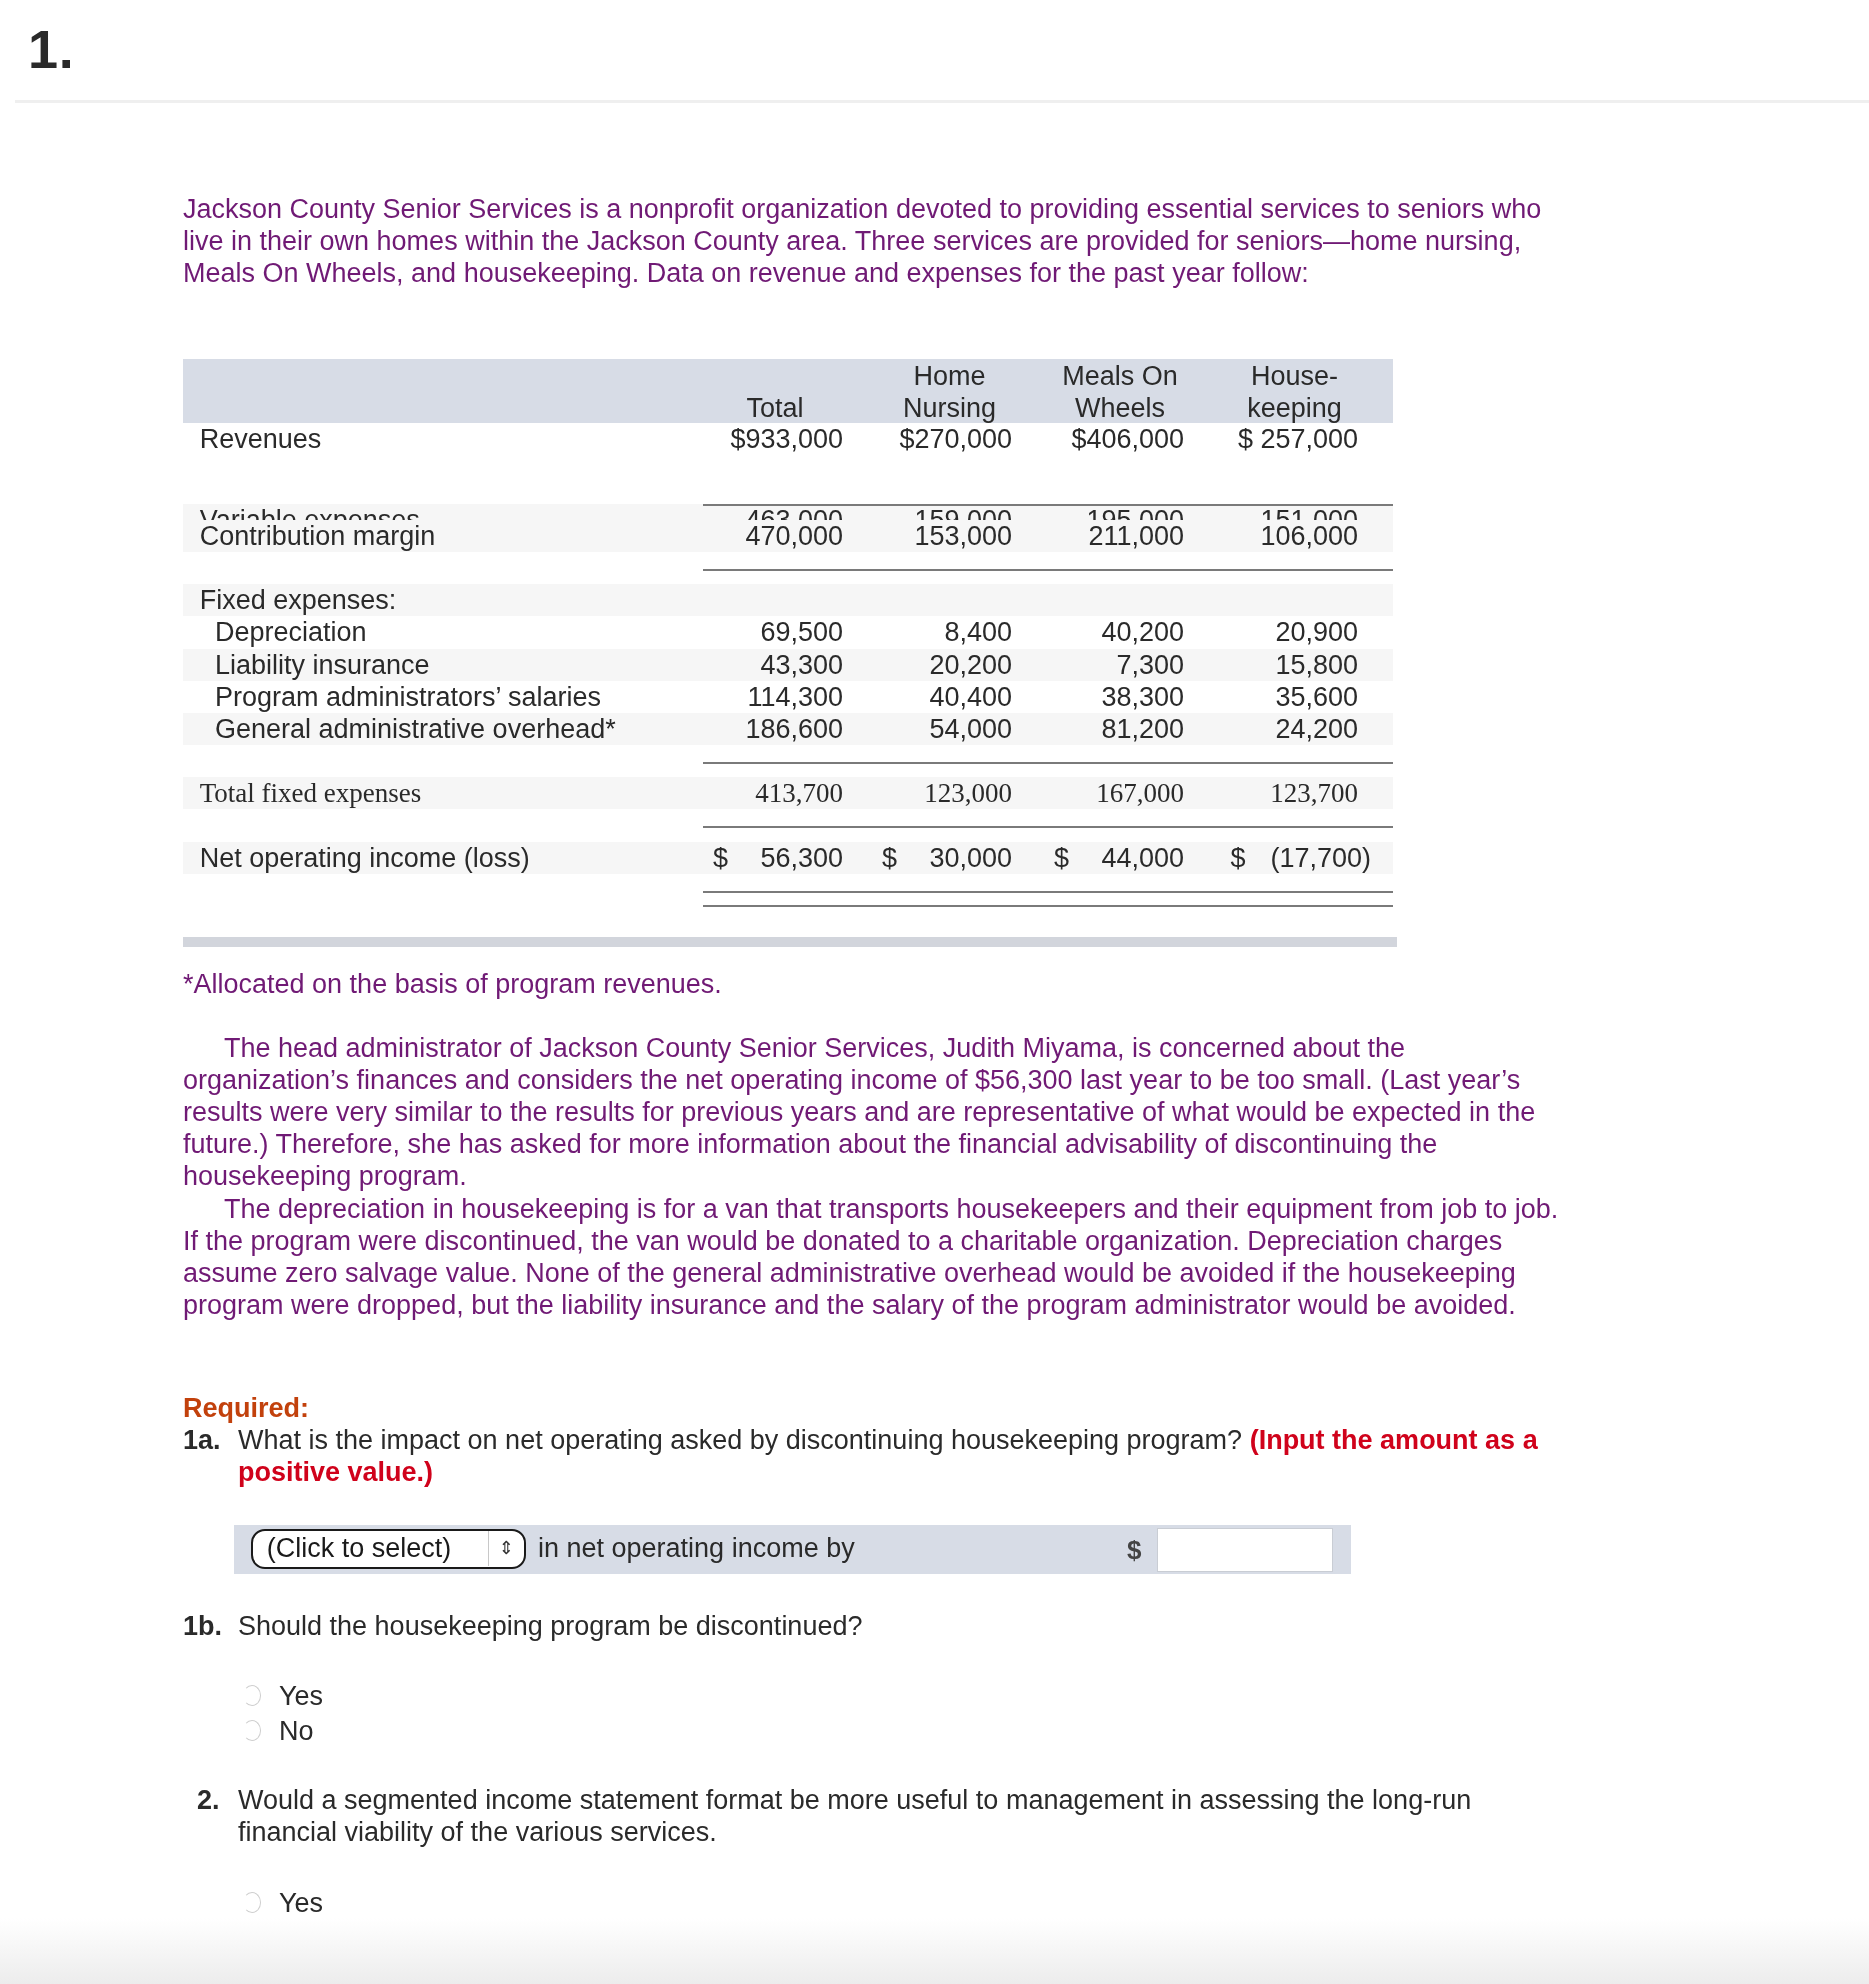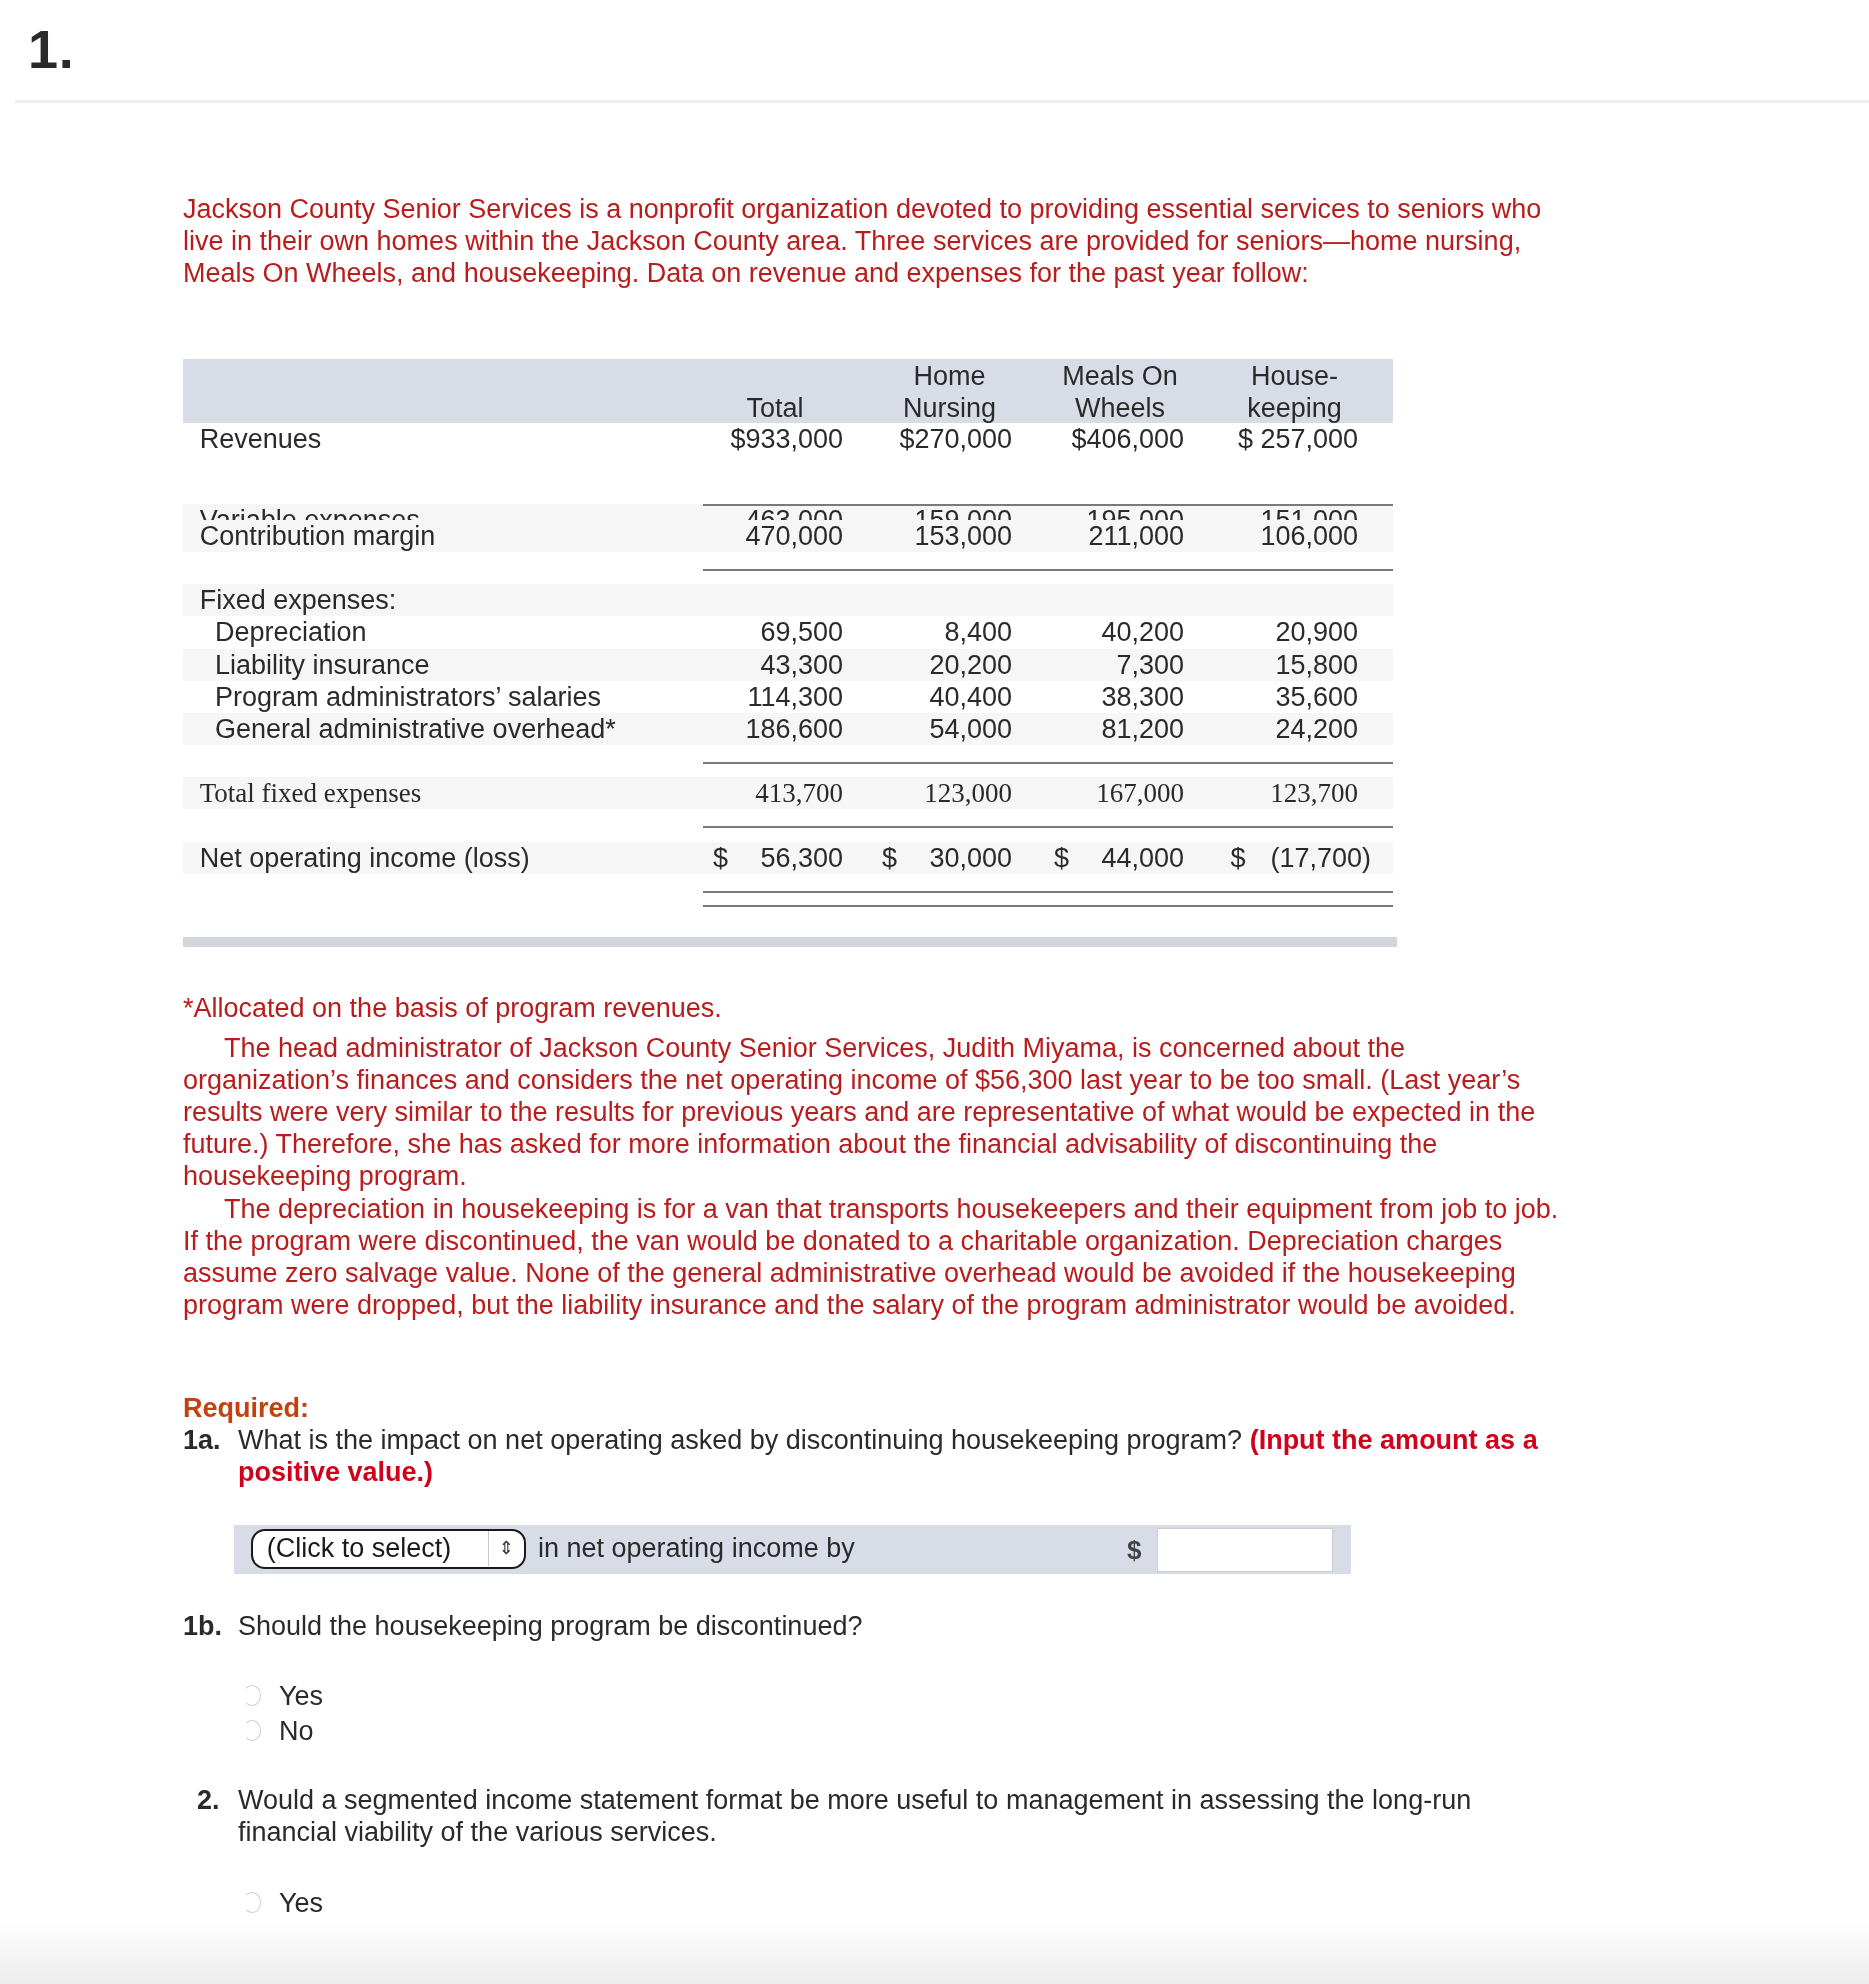--- a/index.html
+++ b/index.html
@@ -17,21 +17,21 @@
       font-size: 54px; font-weight: bold; color: #2a2a2a;
       letter-spacing: 0.6px;
     }
     .top-rule {
       position: absolute; left: 15.4px; top: 100px; width: 1854px; height: 2.6px;
       background: #efefef;
     }
 
     .body-text {
       position: absolute; left: 183px;
-      font-size: 27px; line-height: 32px; color: #b91c1c;
+      font-size: 27px; line-height: 32px; color: #701a75;
     }
     #intro { top: 193px; width: 1377px; }
 
     
     .fin-table {
       position: absolute; left: 183px; top: 359px; width: 1210px;
     }
     .fin-header {
       position: absolute; left: 0; top: 0; width: 1210px; height: 64px;
       background: #d7dce6;
@@ -54,21 +54,21 @@
     .c3 { left: 1027px; }
     .cell .cur { position: absolute; left: 0; }
     .rule {
       position: absolute; left: 520px; width: 690px; height: 1.9px;
       background: #7a7a7a;
     }
     .table-bottom-bar {
       position: absolute; left: 183px; top: 937px; width: 1214px; height: 10.3px;
       background: #d2d5dc;
     }
-    #footnote { top: 992px; }
+    #footnote { top: 968px; }
 
     #para2 { top: 1032px; width: 1390px; }
     #para2 .indent, #para3 .indent { display: inline-block; width: 41px; }
     #para3 { top: 1193px; width: 1390px; }
 
     .required-label {
       position: absolute; left: 183px; top: 1392px;
       font-size: 27px; line-height: 32px; font-weight: bold; color: #c2410c;
     }
     .q-item {

